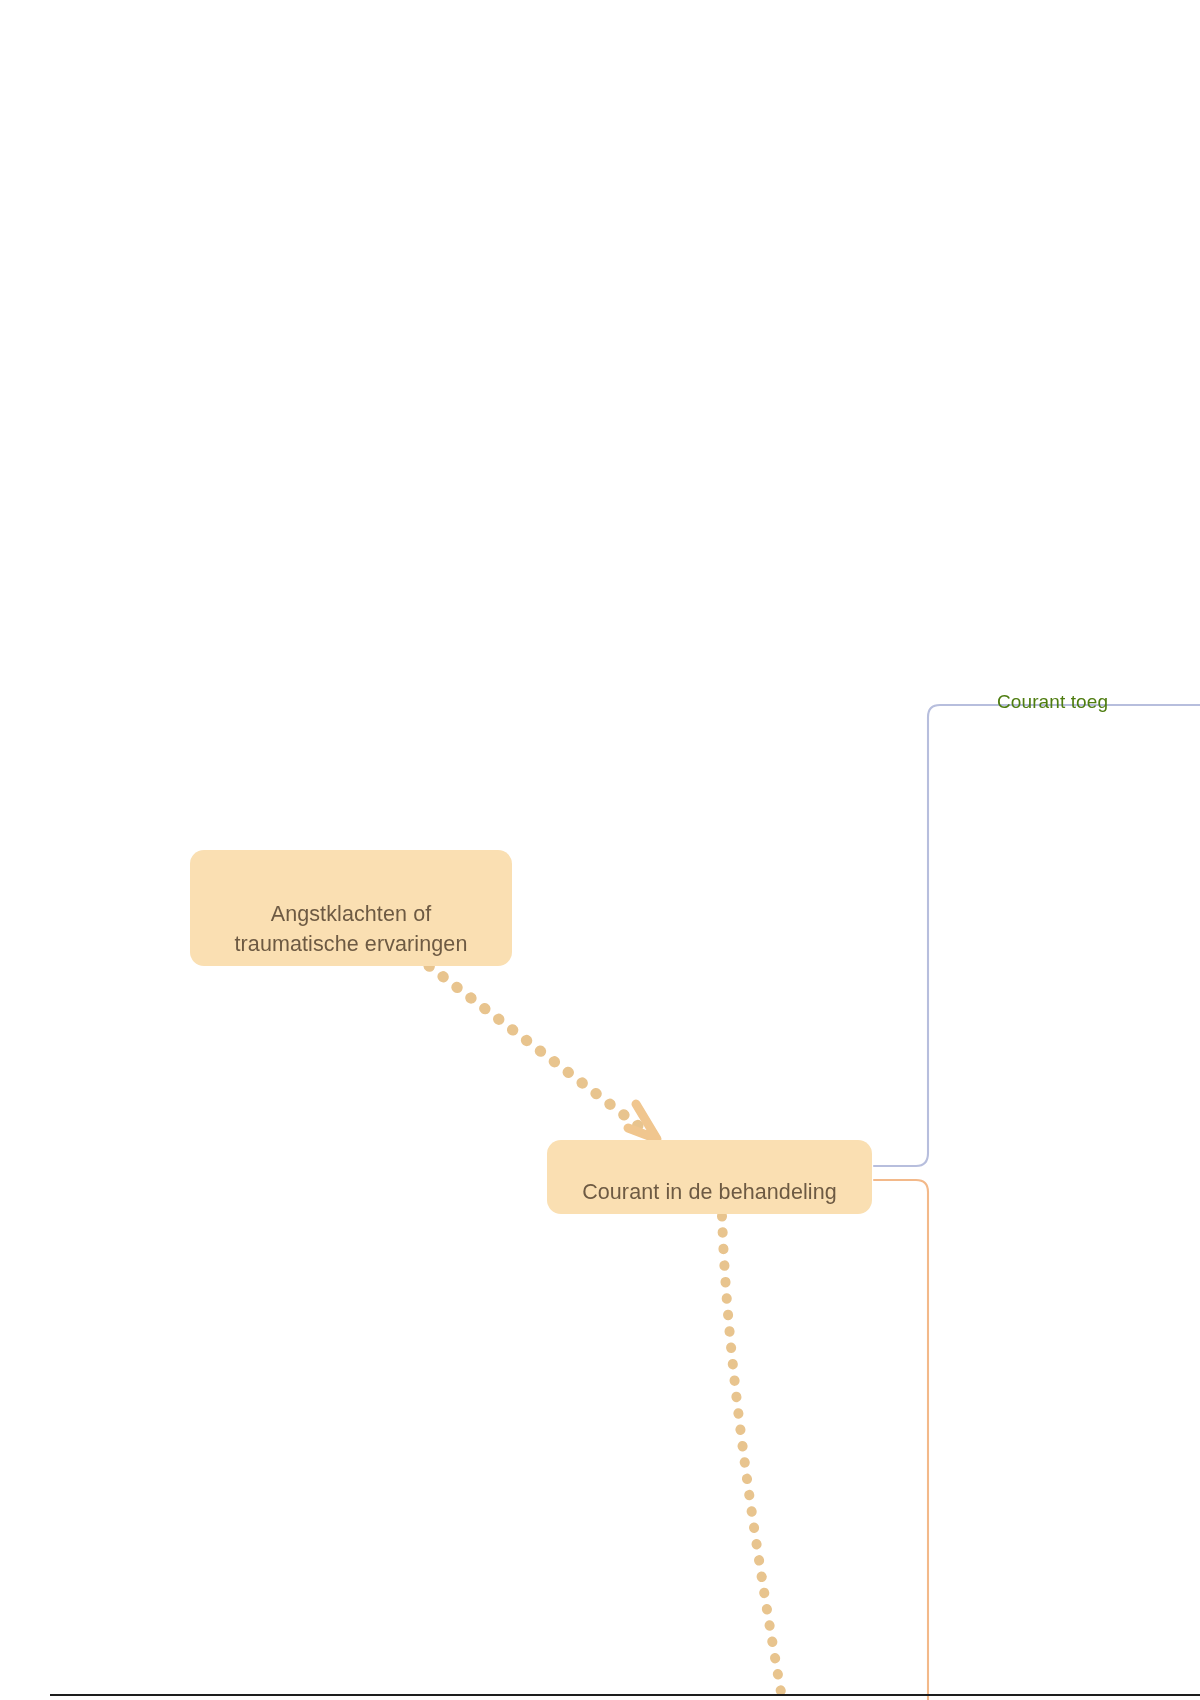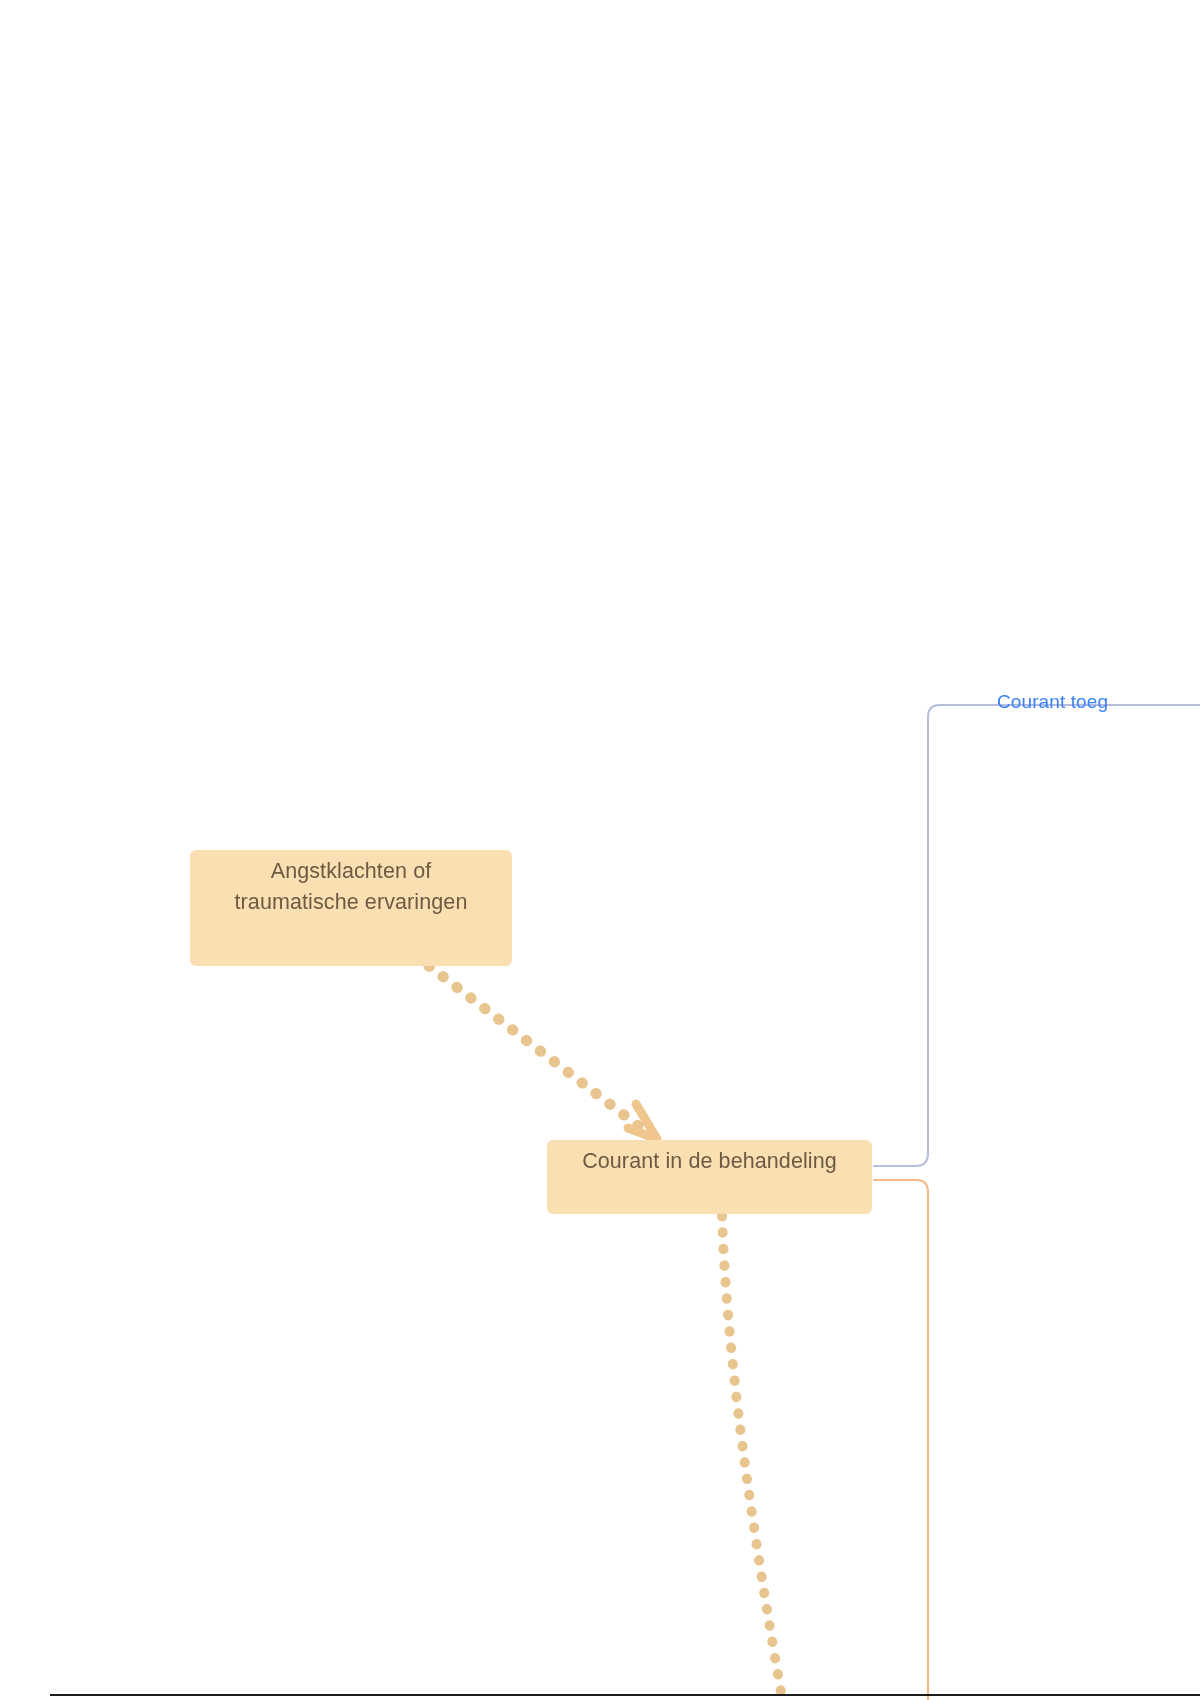--- a/index.html
+++ b/index.html
@@ -26,24 +26,24 @@
     left: 0;
     top: 0;
     width: 1200px;
     height: 1700px;
     pointer-events: none;
   }
   .node {
     position: absolute;
     box-sizing: border-box;
     display: flex;
-    align-items: flex-start;
+    align-items: flex-end;
     justify-content: center;
     text-align: center;
-    border-radius: 6px;
+    border-radius: 14px;
     color: #6d5a43;
     font-family: "Liberation Sans", sans-serif;
     font-weight: 400;
     line-height: 1.42;
     letter-spacing: 0.1px;
     padding: 6px 32px;
   }
   #node-angstklachten {
     left: 190px;
     top: 850px;
@@ -59,21 +59,21 @@
     height: 74px;
     background: #fadfb2;
     font-size: 21.5px;
   }
   .node-label {
     display: block;
     white-space: pre-line;
   }
   .free-label {
     position: absolute;
-    color: #3b82f6;
+    color: #4d7c0f;
     font-family: "Liberation Sans", sans-serif;
     font-size: 19px;
     line-height: 1.3;
     white-space: nowrap;
     letter-spacing: 0.1px;
   }
   #label-courant {
     left: 997px;
     top: 690px;
   }

